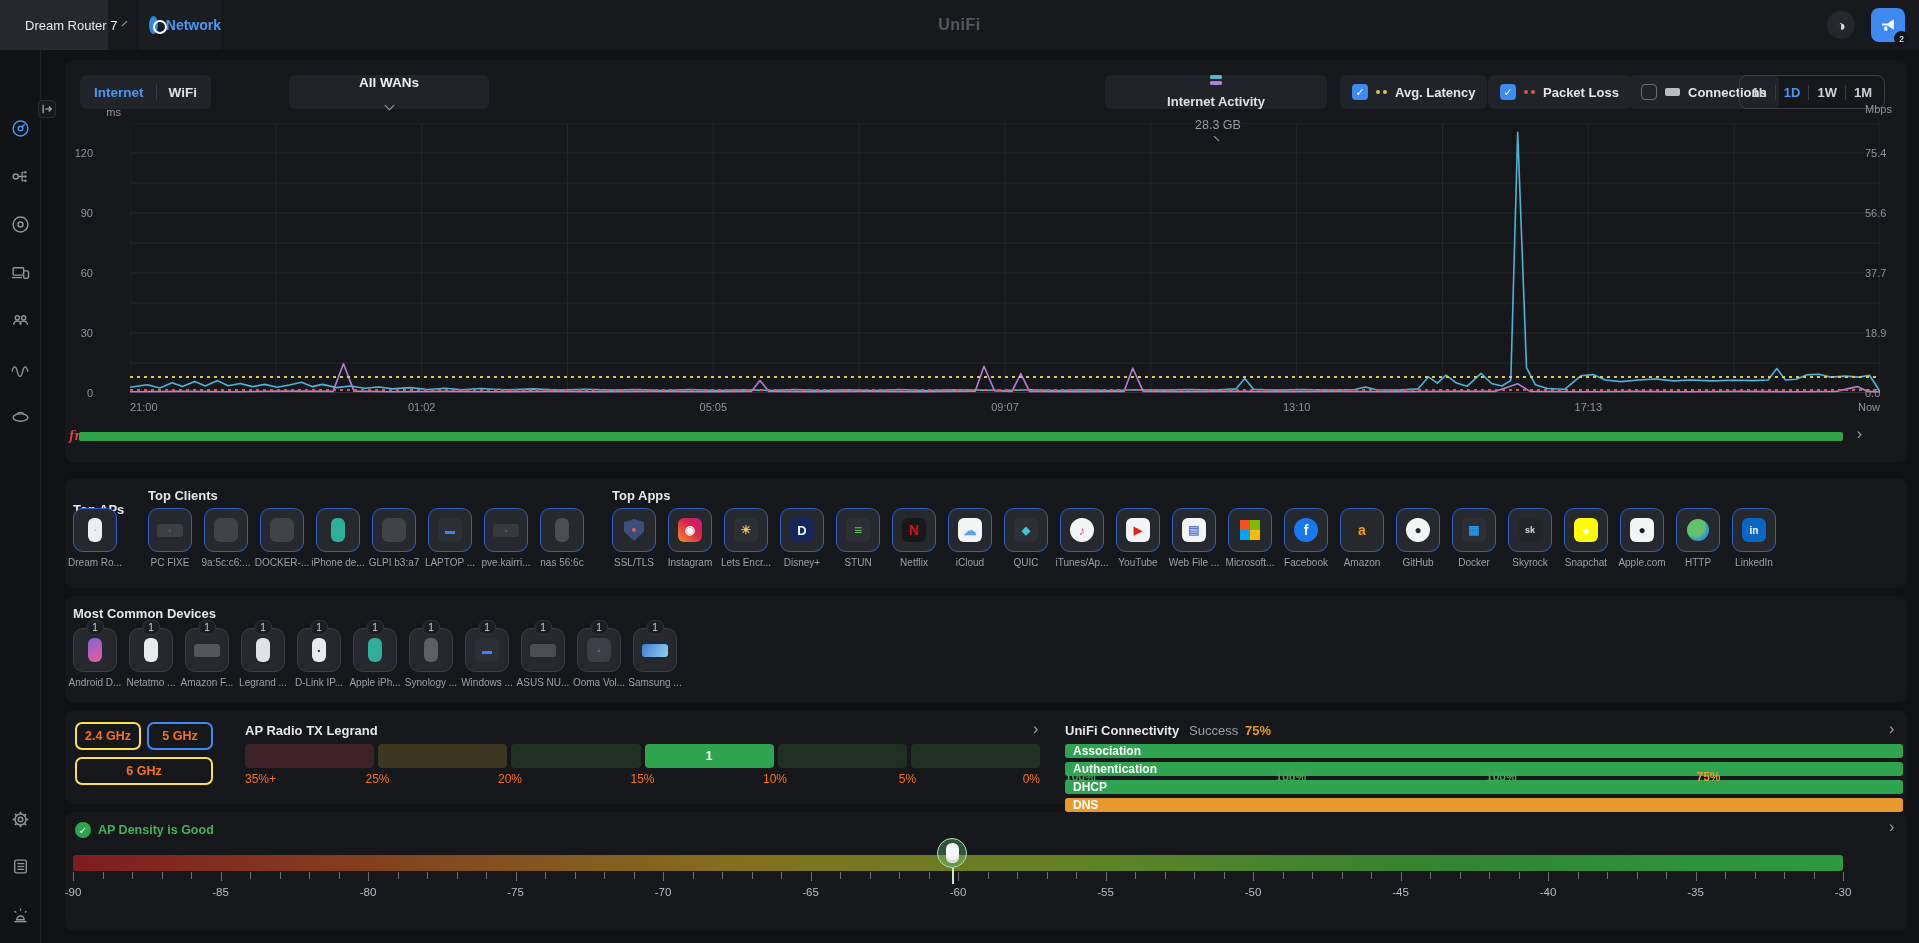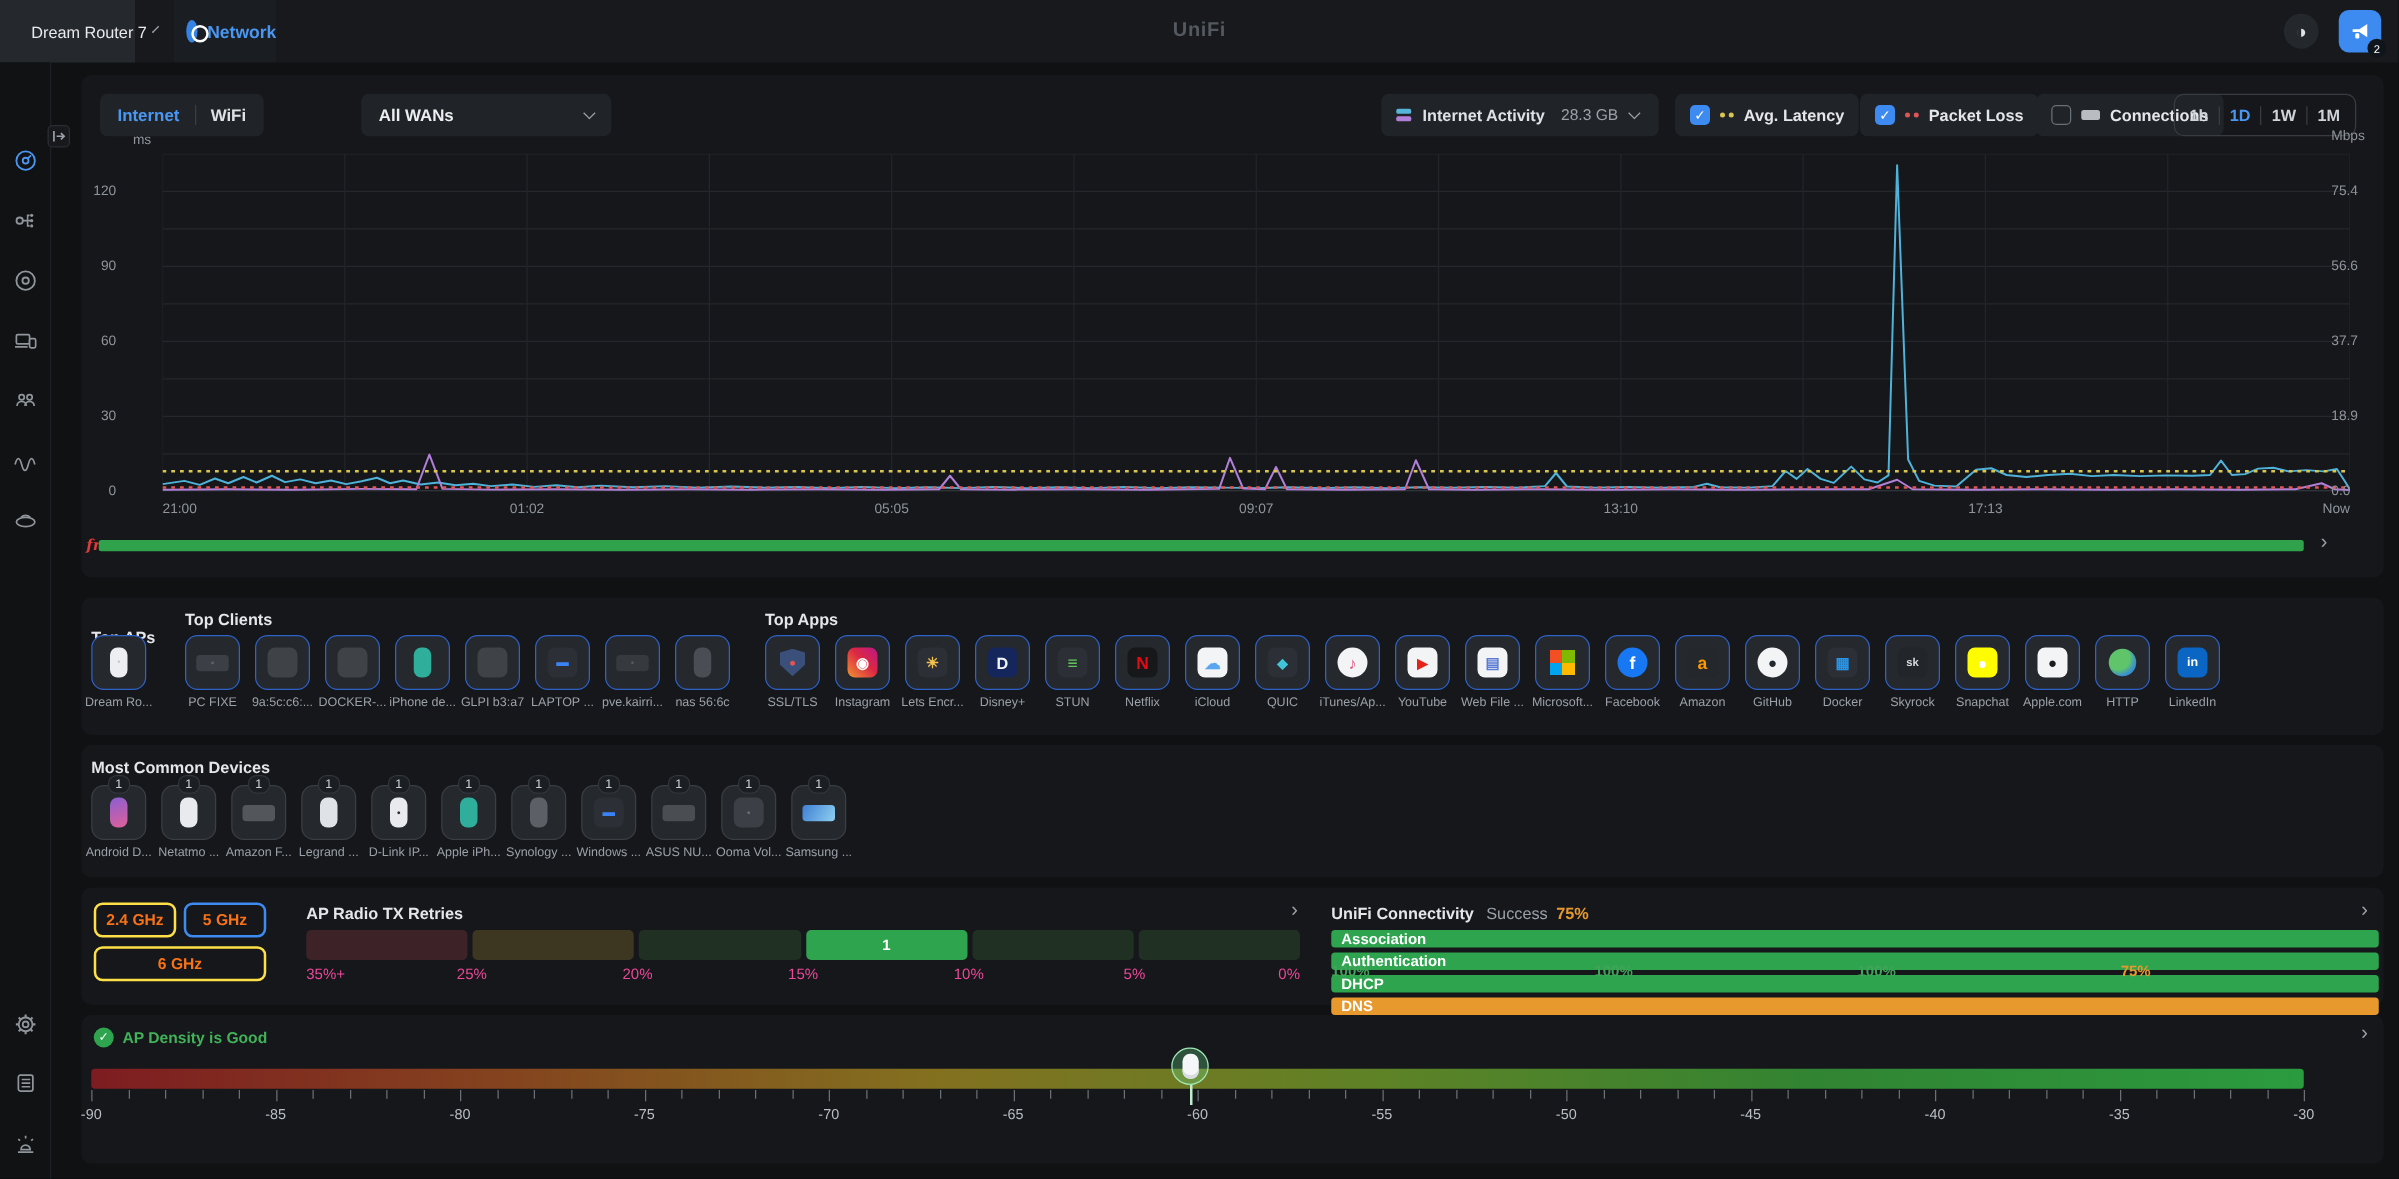--- a/index.html
+++ b/index.html
@@ -42,21 +42,21 @@
   #card-radio   { top:710px; height:94px; }
   #card-density { top:812px; height:119px; }
 
   
   .seg-tabs { position:absolute; left:15px; top:15px; height:34px; background:#202328; border-radius:6px;
     display:flex; align-items:center; padding:0 14px; gap:12px; }
   .seg-tabs .t1 { color:#4a97f2; font-size:13.5px; font-weight:bold; cursor:pointer; }
   .seg-tabs .sep { width:1px; height:16px; background:#3a3e44; }
   .seg-tabs .t2 { color:#dfe2e5; font-size:13.5px; font-weight:bold; cursor:pointer; }
   .dropdown { position:absolute; height:34px; background:#202328; border-radius:6px; display:flex;
-    align-items:center; cursor:pointer; }
+    align-items:center; cursor:pointer;flex-direction:column; }
   .dd-wans { left:224px; top:15px; width:200px; padding:0 14px; justify-content:space-between; }
   .dd-wans .lbl { color:#eceef0; font-size:13.5px; font-weight:bold; }
   .dd-activity { left:1040px; top:15px; width:222px; padding:0 12px; gap:9px; }
   .dd-activity .lbl { color:#dfe2e5; font-size:13px; font-weight:bold; }
   .dd-activity .val { color:#9ba1a8; font-size:12.5px; margin-left:4px; }
   .chev { width:7px; height:7px; border-right:1.6px solid #9ba1a8; border-bottom:1.6px solid #9ba1a8;
     transform:rotate(45deg); margin-top:-3px; }
   .act-icon { display:flex; flex-direction:column; gap:2px; }
   .act-icon i { display:block; width:12px; height:4px; border-radius:1.5px; }
 
@@ -105,21 +105,21 @@
 
   
   .band-btn { position:absolute; height:28px; border:2px solid #fde047; border-radius:7px; background:transparent;
     color:#f97316; font-size:12.5px; font-weight:bold; display:flex; align-items:center; justify-content:center; cursor:pointer; }
   .band-btn.active { border-color:#3d8af0; }
   .sec-title { position:absolute; color:#e4e6e9; font-size:13px; font-weight:bold; }
   .sec-chev { position:absolute; color:#9ba1a8; font-size:16px; cursor:pointer; }
   .tx-bar { position:absolute; left:180px; top:34px; width:795px; height:24px; display:flex; gap:4px; }
   .tx-seg { flex:1; border-radius:4px; display:flex; align-items:center; justify-content:center;
     color:#fff; font-size:12px; font-weight:bold; }
-  .tx-label { position:absolute; top:62px; color:#ec4899; font-size:12px; transform:translateX(-50%); }
+  .tx-label { position:absolute; top:62px; color:#f97316; font-size:12px; transform:translateX(-50%); }
   .conn-bars { position:absolute; left:1000px; top:34px; width:838px; display:flex; gap:4px;flex-direction:column; }
   .conn-bar { flex:1; height:20px; border-radius:3px; color:#fff; font-size:12px; font-weight:bold;
     display:flex; align-items:center; padding-left:8px; }
   .conn-vals { position:absolute; left:1000px; top:60px; width:838px; display:flex; gap:4px; }
   .conn-val { flex:1; font-size:12px; font-weight:bold; }
 
   
   .status-good { position:absolute; left:10px; top:10px; display:flex; align-items:center; gap:7px; }
   .check-circle { width:16px; height:16px; border-radius:50%; background:#2ea44f; color:#fff; font-size:10px;
     display:flex; align-items:center; justify-content:center; }
@@ -637,21 +637,21 @@
           <div class="tile b-gray">
             <span class="ticon" style="width: 26px; height: 13px; border-radius: 3px; background: linear-gradient(120deg, rgb(63, 127, 212), rgb(143, 208, 240));"></span>
           </div>
           <div class="tile-label">Samsung ...</div>
         </div>
       </div>
   </div>
 
   <div class="card" id="card-radio">
 
-    <div class="sec-title" style="left:180px;top:13px">AP Radio TX Retries</div>
+    <div class="sec-title" style="left:180px;top:13px">AP Radio TX Legrand</div>
     <span class="sec-chev" style="left:968px;top:10px">›</span>
     <div class="tx-bar" id="tx-bar">
         <div class="tx-seg" style="background: rgb(61, 35, 40);"></div>
         <div class="tx-seg" style="background: rgb(61, 55, 34);"></div>
         <div class="tx-seg" style="background: rgb(32, 48, 35);"></div>
         <div class="tx-seg" style="background: rgb(46, 164, 79);">1</div>
         <div class="tx-seg" style="background: rgb(32, 48, 35);"></div>
         <div class="tx-seg" style="background: rgb(32, 48, 35);"></div>
       </div>
 

